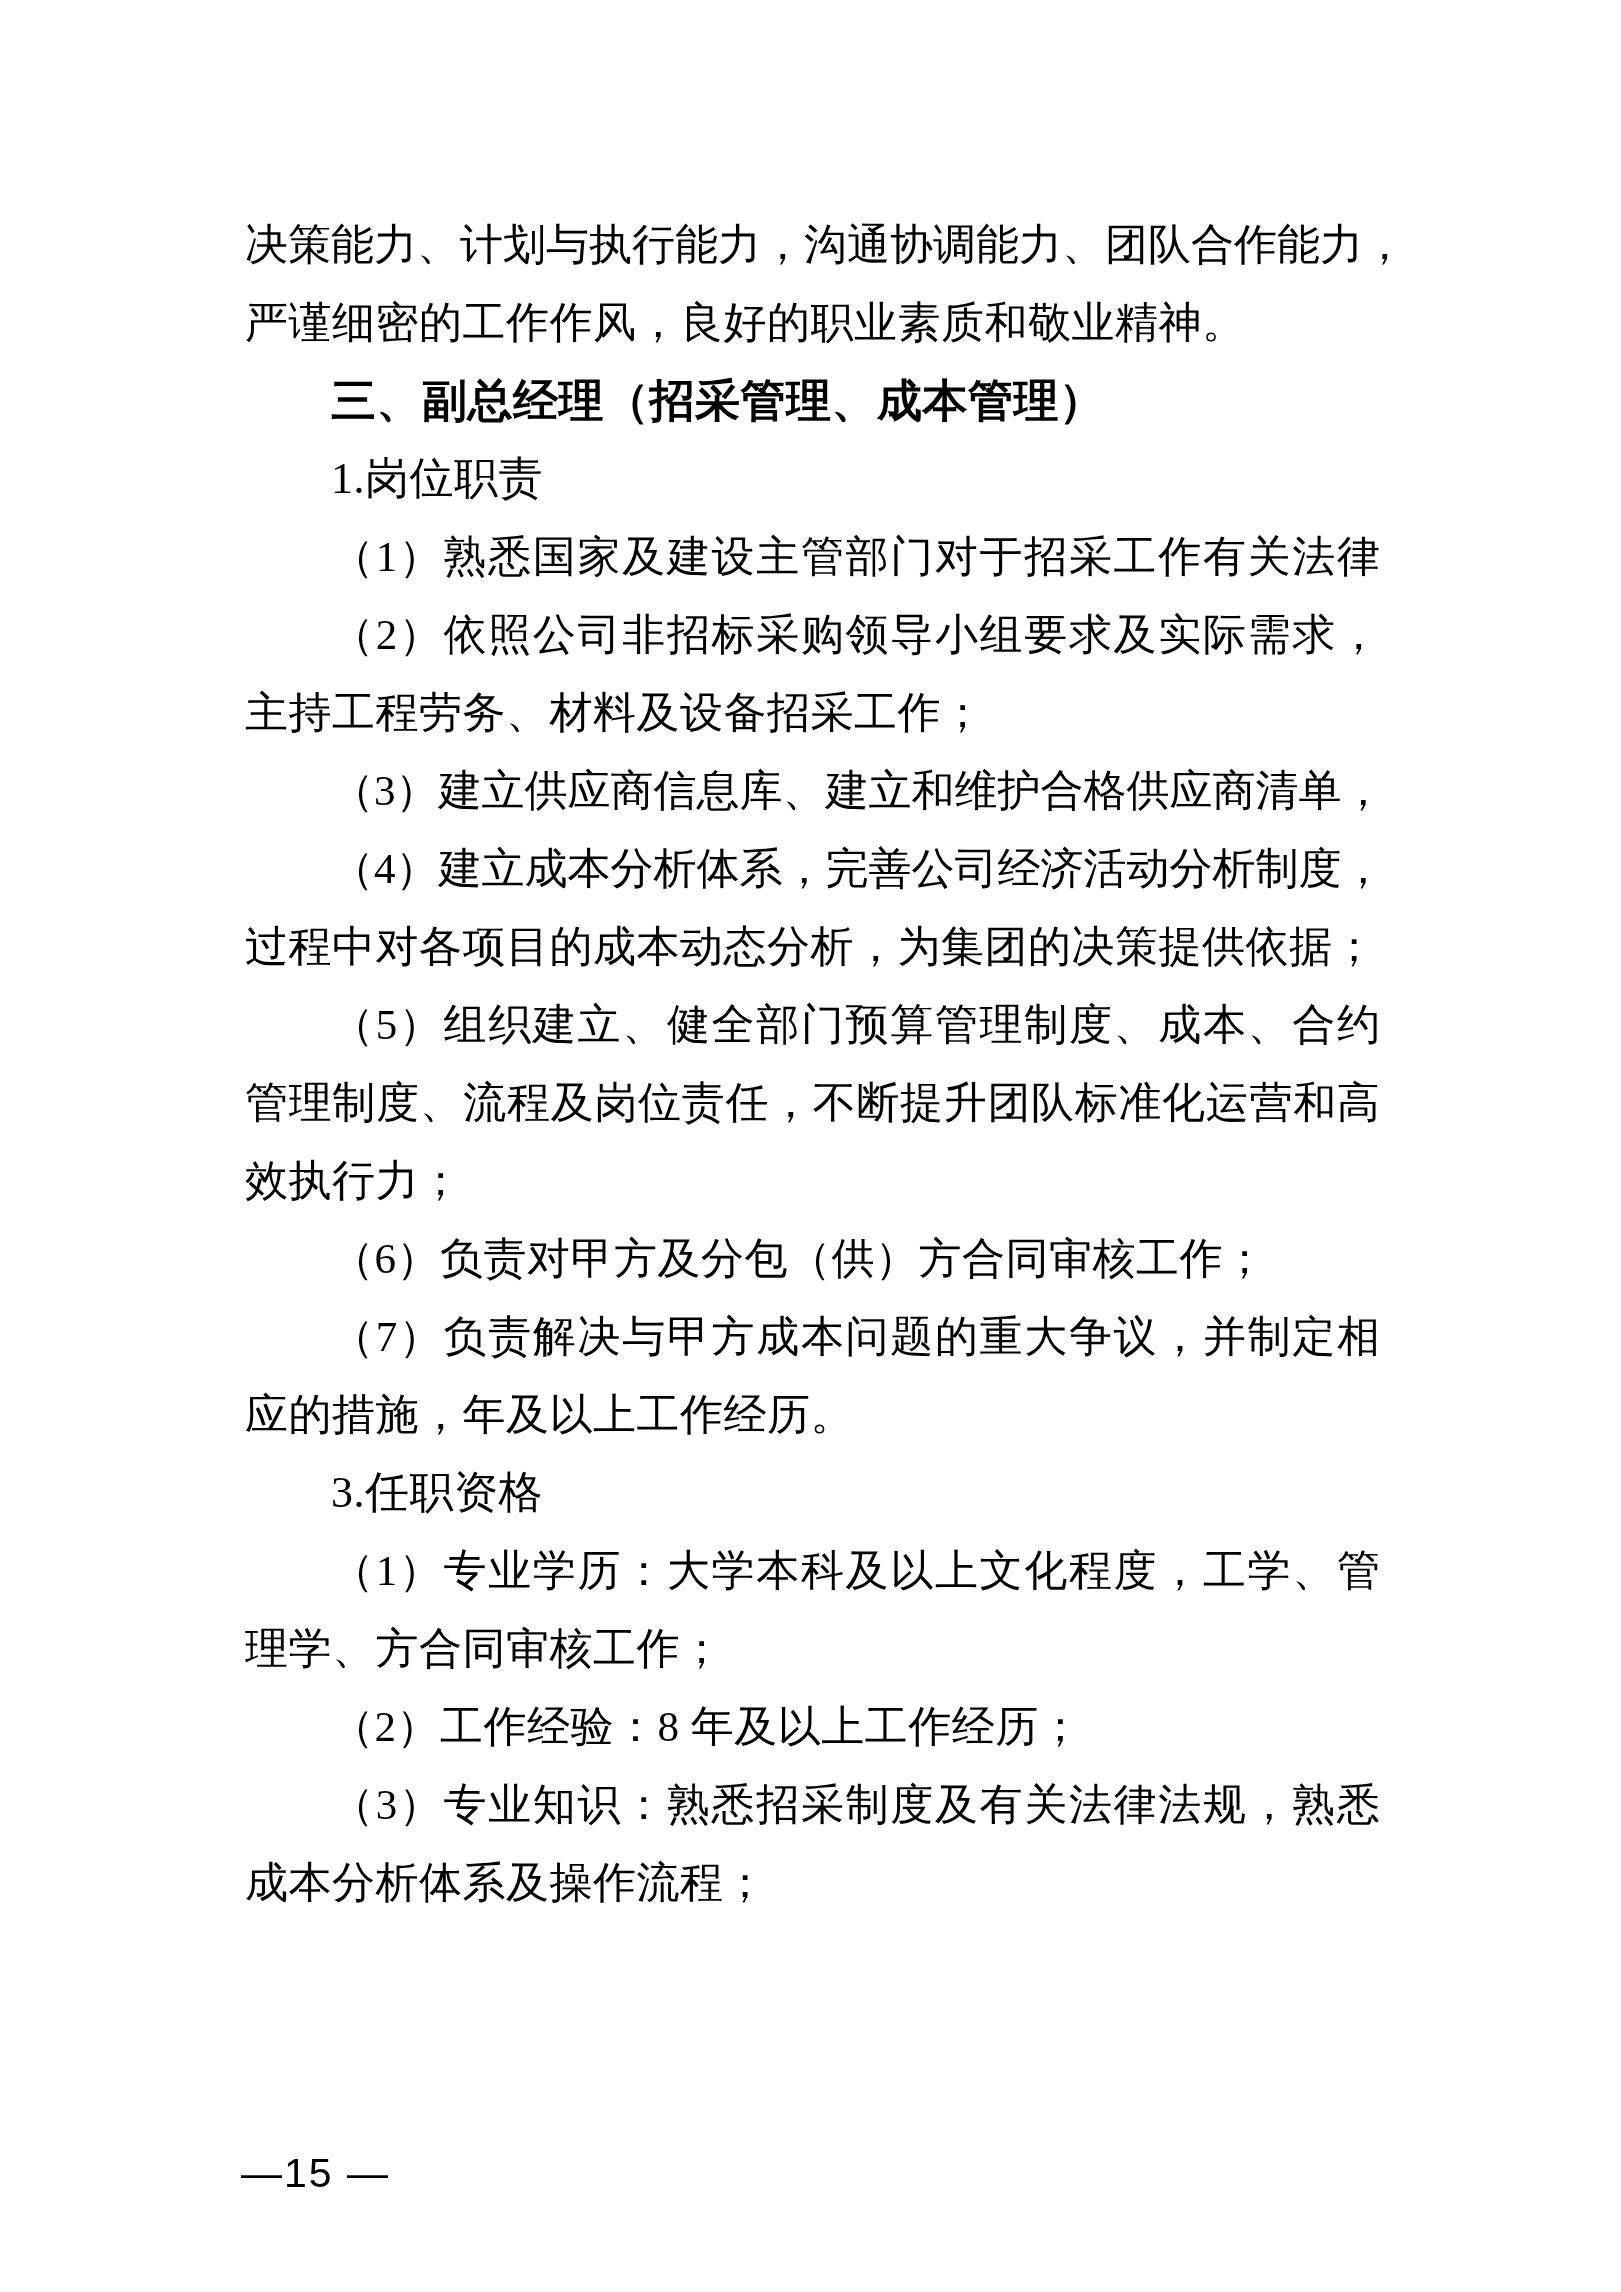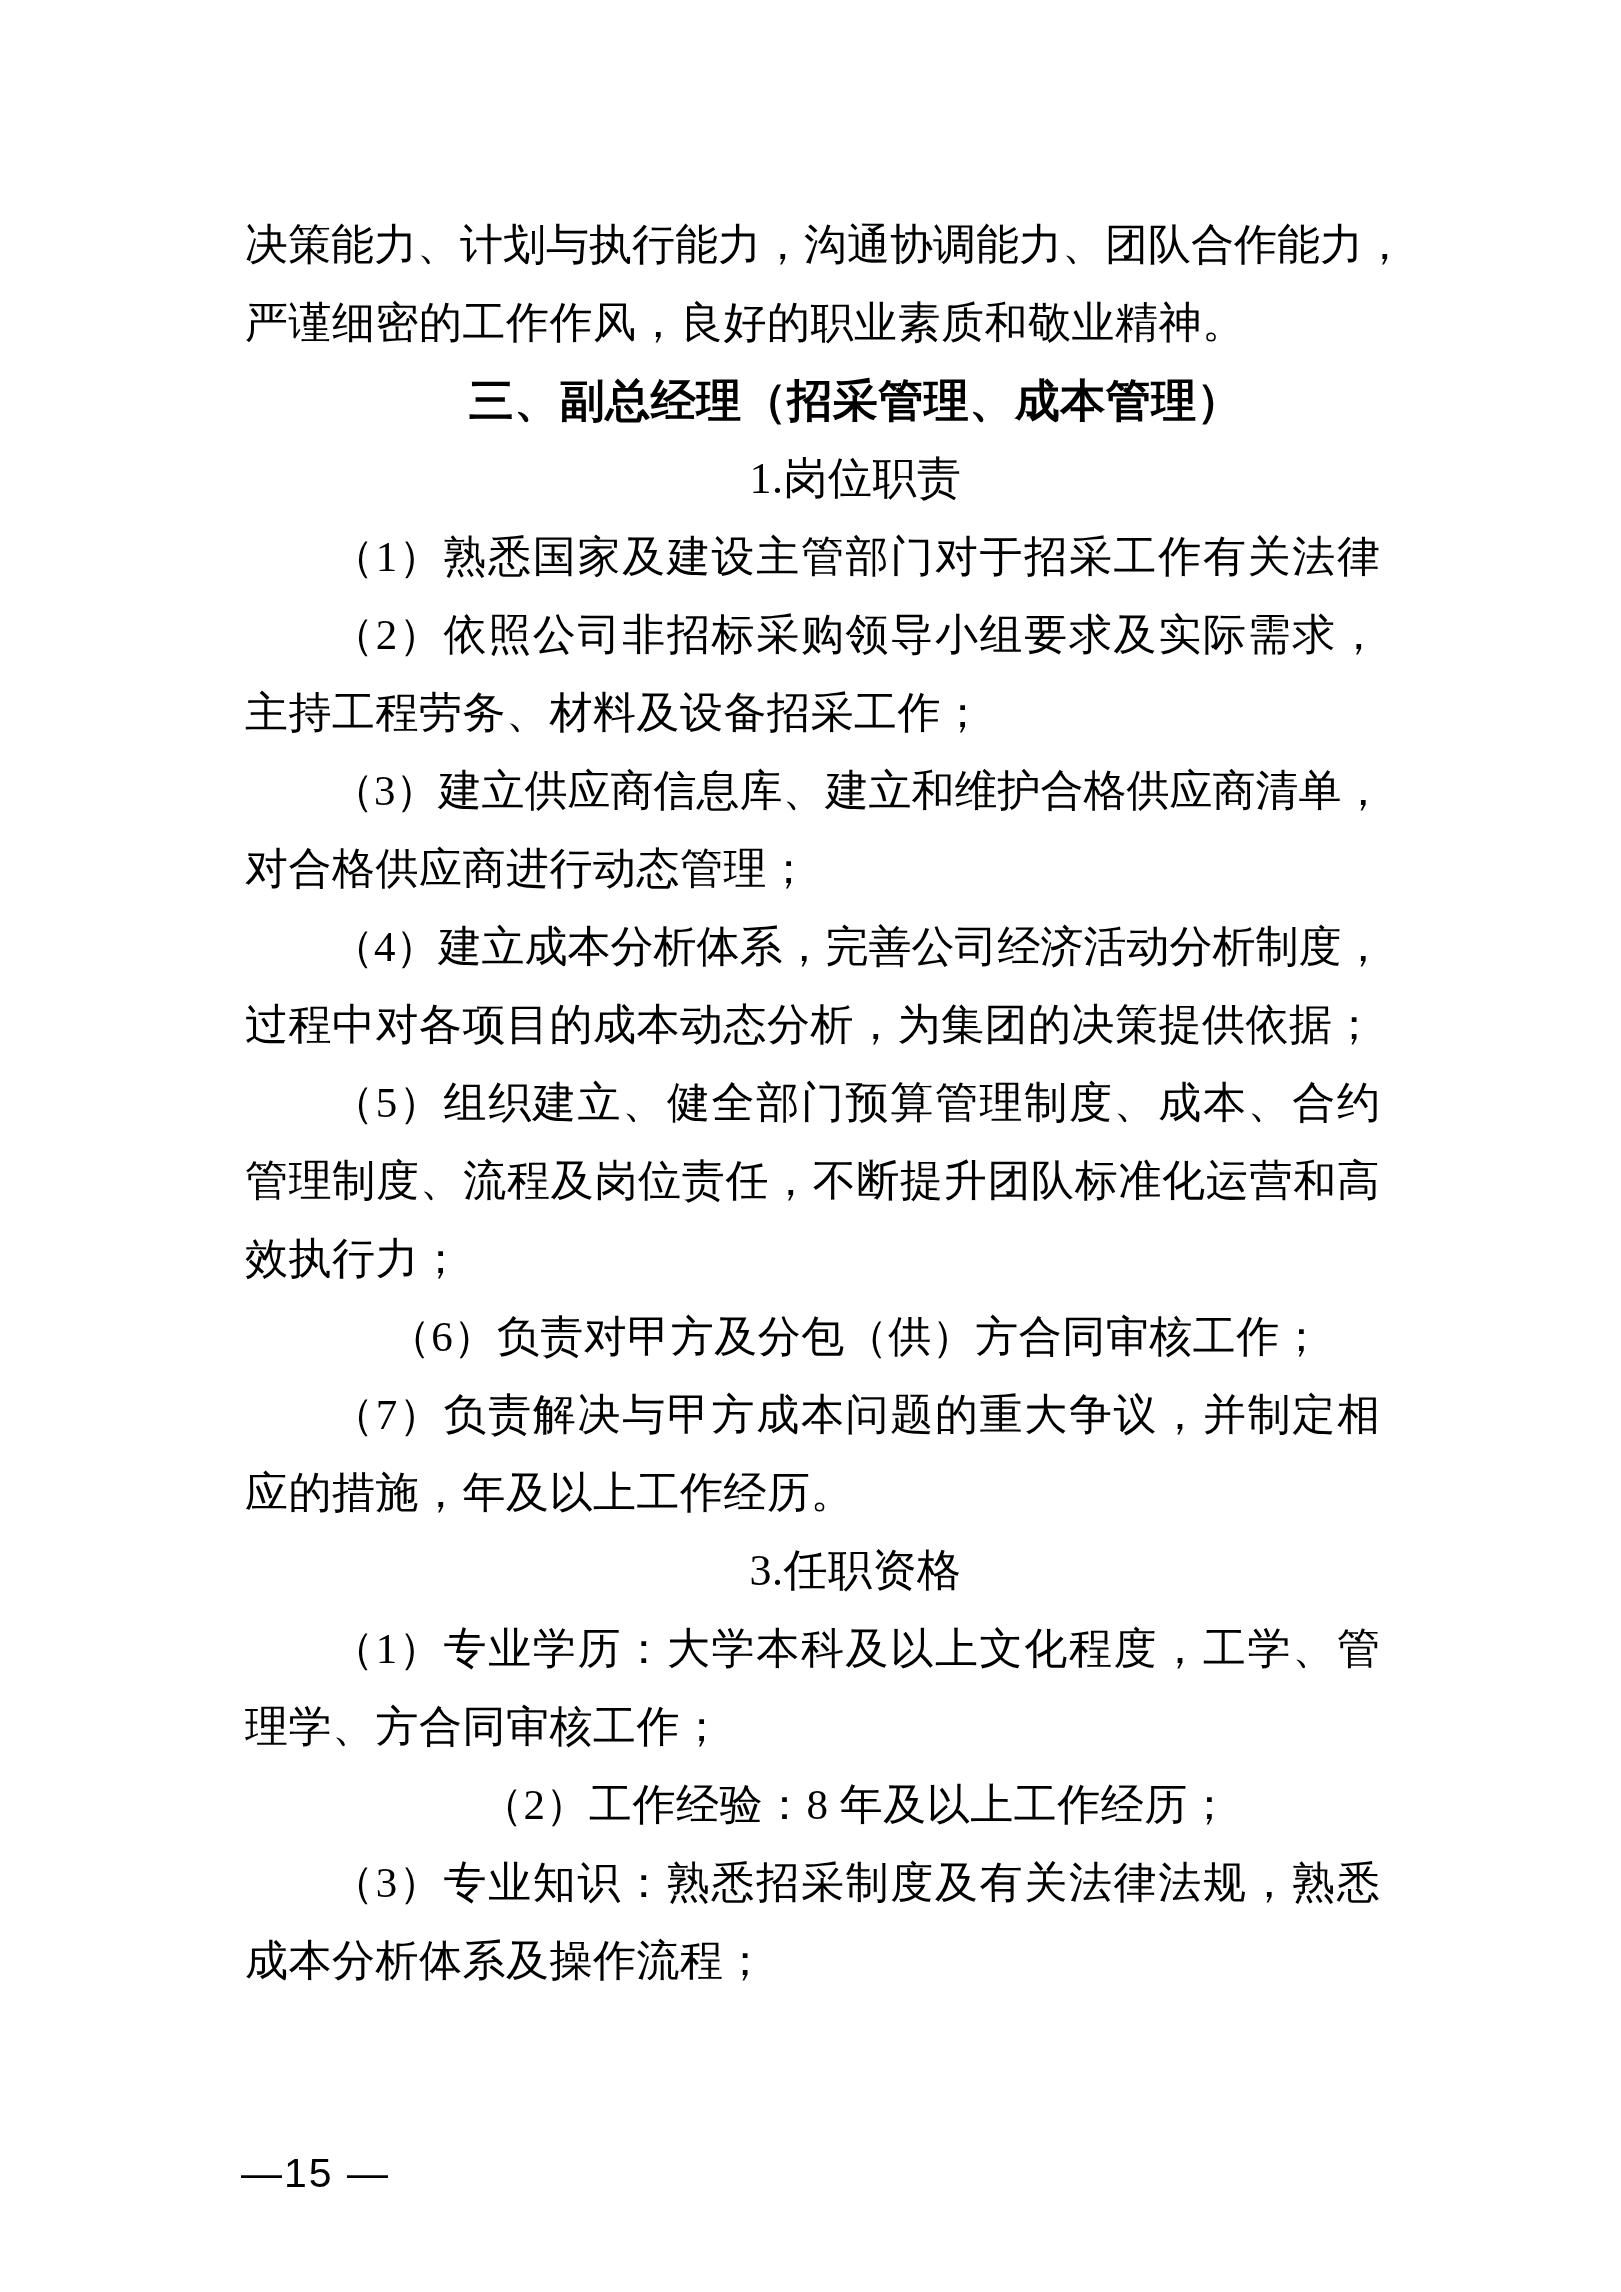--- a/index.html
+++ b/index.html
@@ -24,21 +24,20 @@
   .line {
     font-family: "Liberation Serif", "DejaVu Serif", serif;
     font-size: 43px;
     height: 78px;
     line-height: 78px;
     white-space: pre;
     letter-spacing: 0.5px;
   }
   .line.indent {
     padding-left: 86px;
-    text-align: center;
   }
   .line.fill {
     display: flex;
     justify-content: space-between;
     letter-spacing: 0;
   }
   .line.fill span {
     display: inline-block;
   }
   .line.heading {
@@ -67,21 +66,20 @@
 <div class="page">
   <div class="text-block">
       <div class="line body fill"><span>决</span><span>策</span><span>能</span><span>力</span><span>、</span><span>计</span><span>划</span><span>与</span><span>执</span><span>行</span><span>能</span><span>力</span><span>，</span><span>沟</span><span>通</span><span>协</span><span>调</span><span>能</span><span>力</span><span>、</span><span>团</span><span>队</span><span>合</span><span>作</span><span>能</span><span>力</span><span>，</span></div>
       <div class="line body">严谨细密的工作作风，良好的职业素质和敬业精神。</div>
       <div class="line heading indent">三、副总经理（招采管理、成本管理）</div>
       <div class="line subheading indent">1.岗位职责</div>
       <div class="line body indent fill"><span>（</span><span>1</span><span>）</span><span>熟</span><span>悉</span><span>国</span><span>家</span><span>及</span><span>建</span><span>设</span><span>主</span><span>管</span><span>部</span><span>门</span><span>对</span><span>于</span><span>招</span><span>采</span><span>工</span><span>作</span><span>有</span><span>关</span><span>法</span><span>律</span></div>
       <div class="line body indent fill"><span>（</span><span>2</span><span>）</span><span>依</span><span>照</span><span>公</span><span>司</span><span>非</span><span>招</span><span>标</span><span>采</span><span>购</span><span>领</span><span>导</span><span>小</span><span>组</span><span>要</span><span>求</span><span>及</span><span>实</span><span>际</span><span>需</span><span>求</span><span>，</span></div>
       <div class="line body">主持工程劳务、材料及设备招采工作；</div>
       <div class="line body indent fill"><span>（</span><span>3</span><span>）</span><span>建</span><span>立</span><span>供</span><span>应</span><span>商</span><span>信</span><span>息</span><span>库</span><span>、</span><span>建</span><span>立</span><span>和</span><span>维</span><span>护</span><span>合</span><span>格</span><span>供</span><span>应</span><span>商</span><span>清</span><span>单</span><span>，</span></div>
-      <div class="line body">对合格供应商进行动态管理；</div>
       <div class="line body indent fill"><span>（</span><span>4</span><span>）</span><span>建</span><span>立</span><span>成</span><span>本</span><span>分</span><span>析</span><span>体</span><span>系</span><span>，</span><span>完</span><span>善</span><span>公</span><span>司</span><span>经</span><span>济</span><span>活</span><span>动</span><span>分</span><span>析</span><span>制</span><span>度</span><span>，</span></div>
       <div class="line body">过程中对各项目的成本动态分析，为集团的决策提供依据；</div>
       <div class="line body indent fill"><span>（</span><span>5</span><span>）</span><span>组</span><span>织</span><span>建</span><span>立</span><span>、</span><span>健</span><span>全</span><span>部</span><span>门</span><span>预</span><span>算</span><span>管</span><span>理</span><span>制</span><span>度</span><span>、</span><span>成</span><span>本</span><span>、</span><span>合</span><span>约</span></div>
       <div class="line body fill"><span>管</span><span>理</span><span>制</span><span>度</span><span>、</span><span>流</span><span>程</span><span>及</span><span>岗</span><span>位</span><span>责</span><span>任</span><span>，</span><span>不</span><span>断</span><span>提</span><span>升</span><span>团</span><span>队</span><span>标</span><span>准</span><span>化</span><span>运</span><span>营</span><span>和</span><span>高</span></div>
       <div class="line body">效执行力；</div>
       <div class="line body indent">（6）负责对甲方及分包（供）方合同审核工作；</div>
       <div class="line body indent fill"><span>（</span><span>7</span><span>）</span><span>负</span><span>责</span><span>解</span><span>决</span><span>与</span><span>甲</span><span>方</span><span>成</span><span>本</span><span>问</span><span>题</span><span>的</span><span>重</span><span>大</span><span>争</span><span>议</span><span>，</span><span>并</span><span>制</span><span>定</span><span>相</span></div>
       <div class="line body">应的措施，年及以上工作经历。</div>
       <div class="line subheading indent">3.任职资格</div>
       <div class="line body indent fill"><span>（</span><span>1</span><span>）</span><span>专</span><span>业</span><span>学</span><span>历</span><span>：</span><span>大</span><span>学</span><span>本</span><span>科</span><span>及</span><span>以</span><span>上</span><span>文</span><span>化</span><span>程</span><span>度</span><span>，</span><span>工</span><span>学</span><span>、</span><span>管</span></div>

